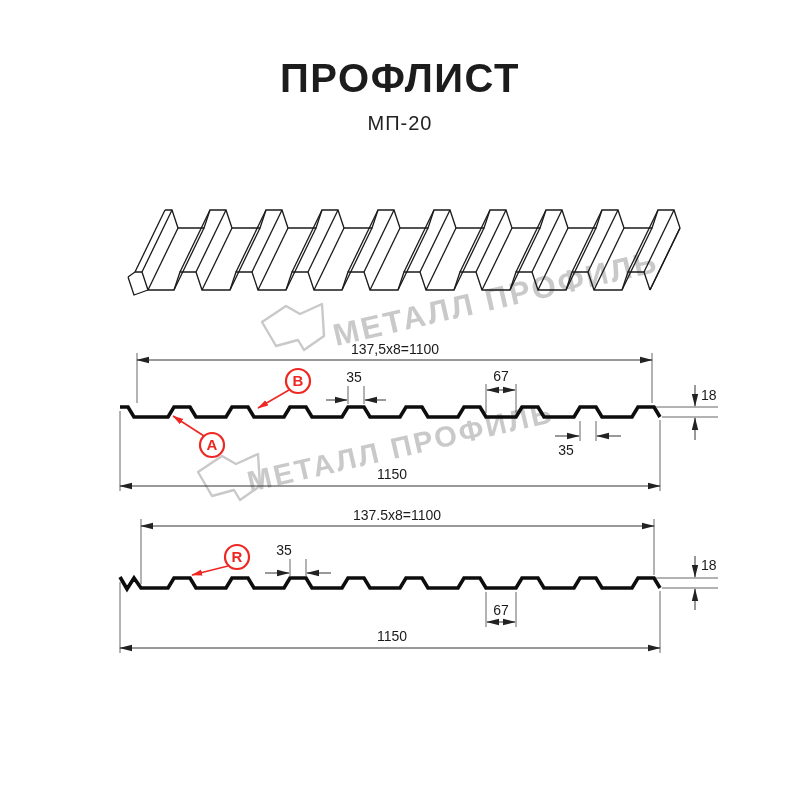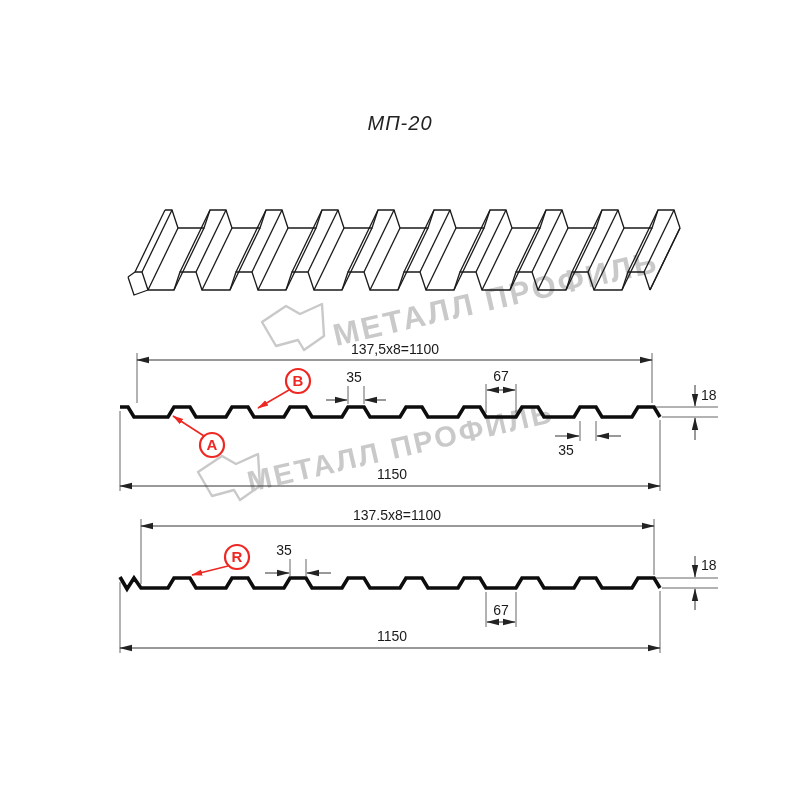--- a/index.html
+++ b/index.html
@@ -1,40 +1,41 @@
 <!DOCTYPE html>
 <html><head>
 <meta charset="utf-8">
 <style>
   html,body{margin:0;padding:0;background:#fff;}
   .page{position:relative;width:800px;height:800px;background:#ffffff;
         font-family:"Liberation Sans",sans-serif;overflow:hidden;}
   .title{position:absolute;top:56px;left:0;width:100%;text-align:center;
          font-size:40px;font-weight:bold;letter-spacing:1.5px;color:#1c1c1c;}
   .subtitle{position:absolute;top:112px;left:0;width:100%;text-align:center;
-            font-size:20px;letter-spacing:1px;color:#222;font-style:italic;}
+            font-size:20px;letter-spacing:1px;color:#222;}
   .footer{position:absolute;top:701px;left:0;width:100%;text-align:center;
           font-size:17px;font-weight:bold;letter-spacing:1.2px;color:#3c3c3c;}
   svg.drawing{position:absolute;left:0;top:0;}
   .thick{stroke:#0d0d0d;stroke-width:3.6;fill:none;stroke-linejoin:miter;}
   .thin3d{stroke:#1a1a1a;stroke-width:1.3;fill:none;stroke-linejoin:miter;}
   .dimline{stroke:#333;stroke-width:1;fill:none;}
   .extline{stroke:#555;stroke-width:0.9;fill:none;}
   .dimtext{font-size:14px;fill:#1a1a1a;}
   .redshape{stroke:#ee2722;stroke-width:2.2;fill:none;}
   .redleader{stroke:#ee2722;stroke-width:1.6;fill:none;}
   .redtext{fill:#ee2722;font-size:15px;font-weight:bold;}
   .wmtext{fill:#c9c9c9;font-weight:bold;letter-spacing:2.5px;}
   .wmlogo{stroke:#c9c9c9;stroke-width:2.4;fill:none;stroke-linejoin:round;}
 </style>
 </head>
 <body>
 
 <div class="page">
 
+  <div class="title">ПРОФЛИСТ</div>
   <div class="subtitle">МП-20</div>
 
   <svg class="drawing" width="800" height="800" viewBox="0 0 800 800">
     <defs>
       <marker id="dimArr" viewBox="0 0 12 8" refX="11.3" refY="4" markerWidth="13" markerHeight="9" orient="auto-start-reverse" markerUnits="userSpaceOnUse">
         <path d="M12 4 L0 1 L0 7 Z" fill="#222"></path>
       </marker>
       <marker id="redArr" viewBox="0 0 10 7" refX="9.3" refY="3.5" markerWidth="11" markerHeight="8" orient="auto" markerUnits="userSpaceOnUse">
         <path d="M10 3.5 L0 0.7 L0 6.3 Z" fill="#ee2722"></path>
       </marker>

